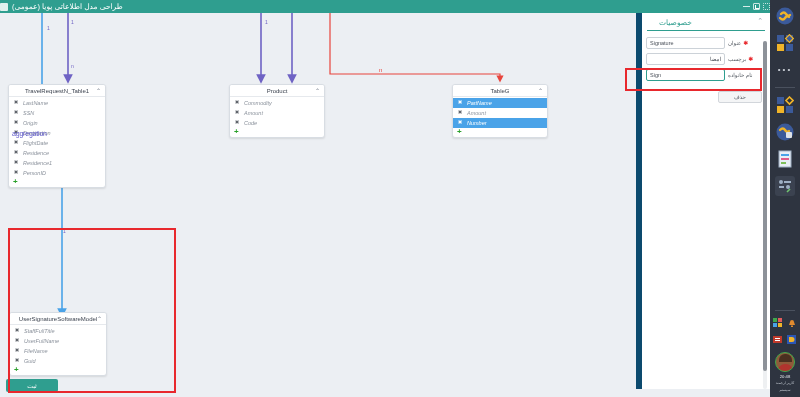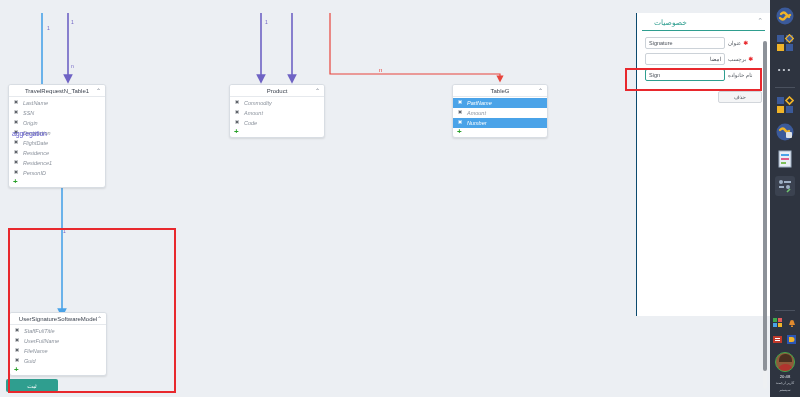--- a/index.html
+++ b/index.html
@@ -137,23 +137,23 @@
     border: none; border-radius: 2px;
     color: #fff; font-size: 6px;
     cursor: pointer;
     direction: rtl;
   }
 
   
   .formpanel {
     position: absolute;
     top: 13px; left: 636px;
-    width: 134px; height: 303px;
+    width: 134px; height: 376px;
     background: #ffffff;
-    border-left: 1px solid #0c4a6e;
+    border-left: 6px solid #0c4a6e;
     direction: rtl;
   }
   .fp-head {
     position: relative;
     padding: 5px 8px 3px 8px;
     border-bottom: 1px solid #2f9e8f;
     margin: 0 5px;
   }
   .fp-title {
     color: #2f9e8f; font-size: 7.5px; text-align: left;
@@ -257,20 +257,31 @@
     text-align: center; line-height: 1.35;
     direction: rtl; max-width: 28px;
   }
   .avatar-time { color: #e6e9ee; font-size: 4.2px; }
 </style>
 </head>
 <body>
 
 <div id="app">
 
+  <div class="titlebar">
+    <div class="tb-left">
+      <span class="tb-ico dotted"></span>
+      <span class="tb-ico arrow"></span>
+      <span class="tb-dash"></span>
+    </div>
+    <div class="tb-title">
+      <span>طراحی مدل اطلاعاتی پویا (عمومی)</span>
+      <span class="tb-appicon"></span>
+    </div>
+  </div>
 
   <div class="canvas">
 
     <svg width="636" height="384">
       <defs>
         <marker id="ap" markerWidth="6" markerHeight="6" refX="3" refY="3" orient="auto">
           <path d="M0,0 L6,3 L0,6 z" fill="#6f63c4"></path>
         </marker>
         <marker id="ab" markerWidth="6" markerHeight="6" refX="3" refY="3" orient="auto">
           <path d="M0,0 L6,3 L0,6 z" fill="#4aa3e8"></path>

